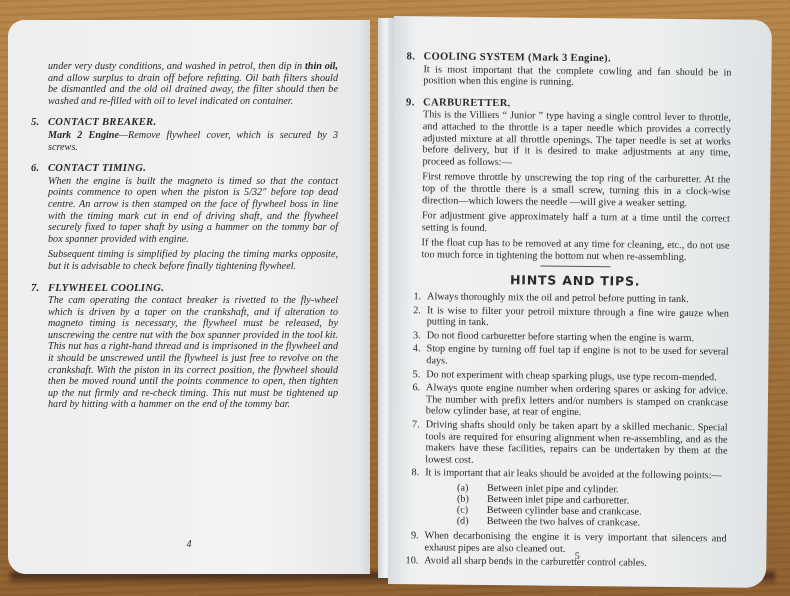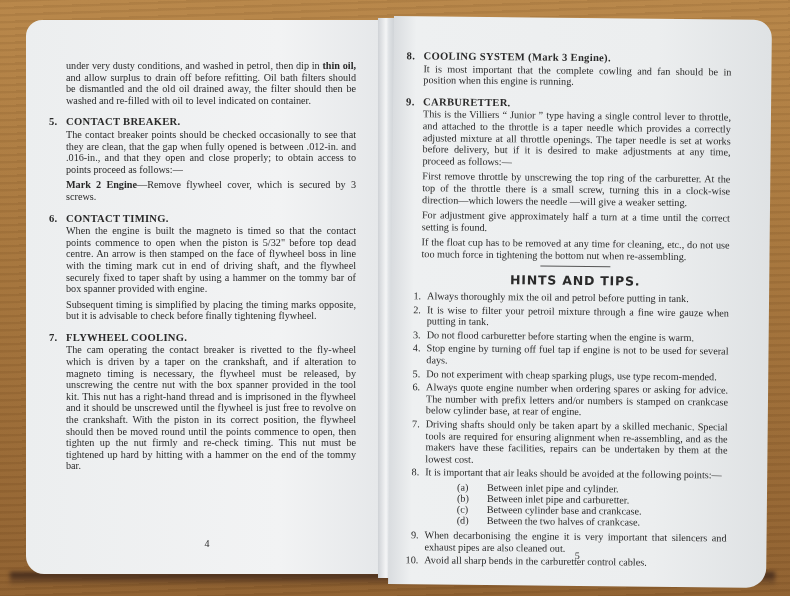--- a/index.html
+++ b/index.html
@@ -17,23 +17,24 @@
     position:absolute; left:10px; right:15px; top:572px; height:14px;
     background: linear-gradient(180deg, #3a241a, rgba(60,35,20,0));
     filter: blur(2px);
   }
   .page {
     position:absolute; overflow:hidden;
     background:#eef0f1;
     font-size:10.2px; line-height:11.6px;
   }
   .page-left {
-    left:26px; top:20px; width:362px; height:554px;
+    left:8px; top:20px; width:362px; height:554px;
     border-radius:16px 0 0 18px;
     background: linear-gradient(90deg, #eceeef 0%, #f2f3f4 70%, #e6e8ea 97%, #d5d8db 100%);
+    font-style: italic;
   }
   .page-right {
     left:394px; top:16px; width:378px; height:568px;
     border-radius:0 18px 20px 0;
     background: linear-gradient(90deg, #d9dcdf 0%, #eef0f1 6%, #eceeef 70%, #dfe2e4 100%);
     transform: rotate(0.6deg);
     transform-origin: left top;
   }
   .gutter {
     position:absolute; left:378px; top:18px; width:18px; height:560px;
@@ -69,21 +70,20 @@
 
 <div class="page page-left">
   <div class="content">
     <p><span>under very dusty conditions, and washed in petrol, then dip in </span><span class="b">thin oil,</span><span> and allow surplus to drain off before refitting. Oil bath filters should be dismantled and the old oil drained away, the filter should then be washed and re-filled with oil to level indicated on container.</span></p>
 
     <div class="sec">
       <div class="sec-head">
         <span class="sec-num">5.</span>
         <span>CONTACT BREAKER.</span>
       </div>
-      <p>The contact breaker points should be checked occasionally to see that they are clean, that the gap when fully opened is between .012-in. and .016-in., and that they open and close properly; to obtain access to points proceed as follows:—</p>
       <p><span class="b">Mark 2 Engine</span><span>—Remove flywheel cover, which is secured by 3 screws.</span></p>
     </div>
 
     <div class="sec">
       <div class="sec-head">
         <span class="sec-num">6.</span>
         <span>CONTACT TIMING.</span>
       </div>
       <p>When the engine is built the magneto is timed so that the contact points commence to open when the piston is 5/32" before top dead centre. An arrow is then stamped on the face of flywheel boss in line with the timing mark cut in end of driving shaft, and the flywheel securely fixed to taper shaft by using a hammer on the tommy bar of box spanner provided with engine.</p>
       <p>Subsequent timing is simplified by placing the timing marks opposite, but it is advisable to check before finally tightening flywheel.</p>

